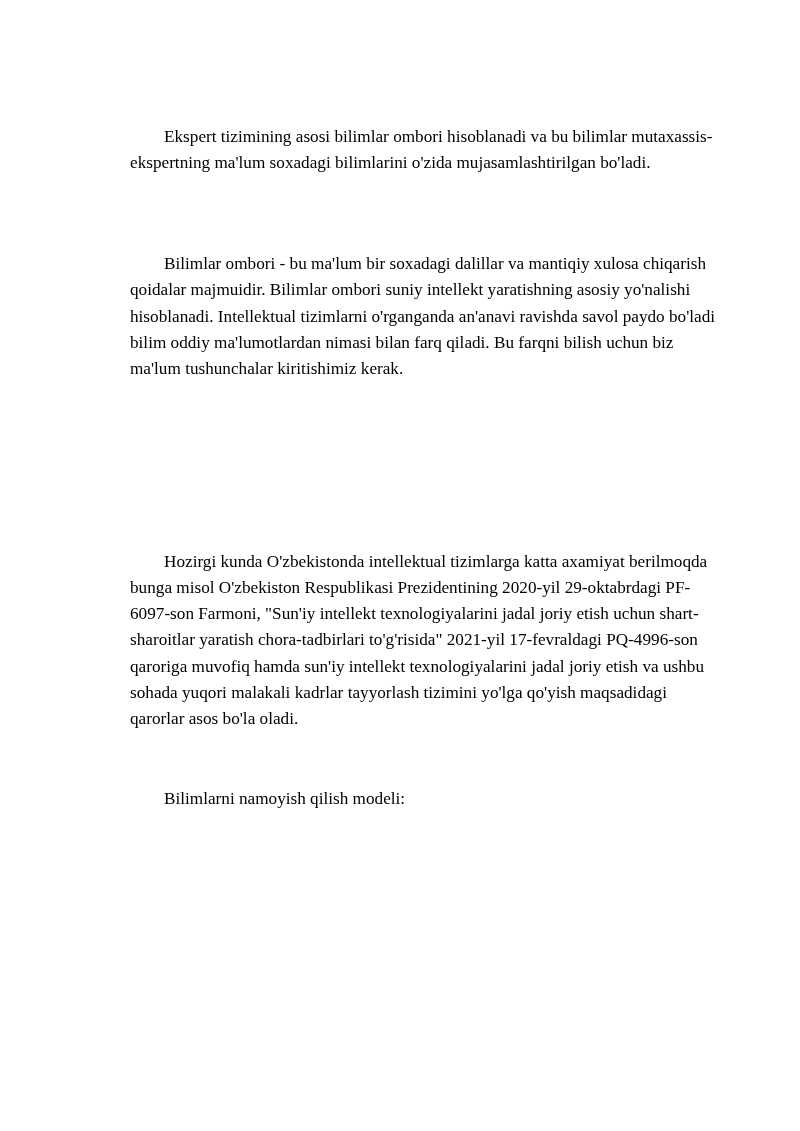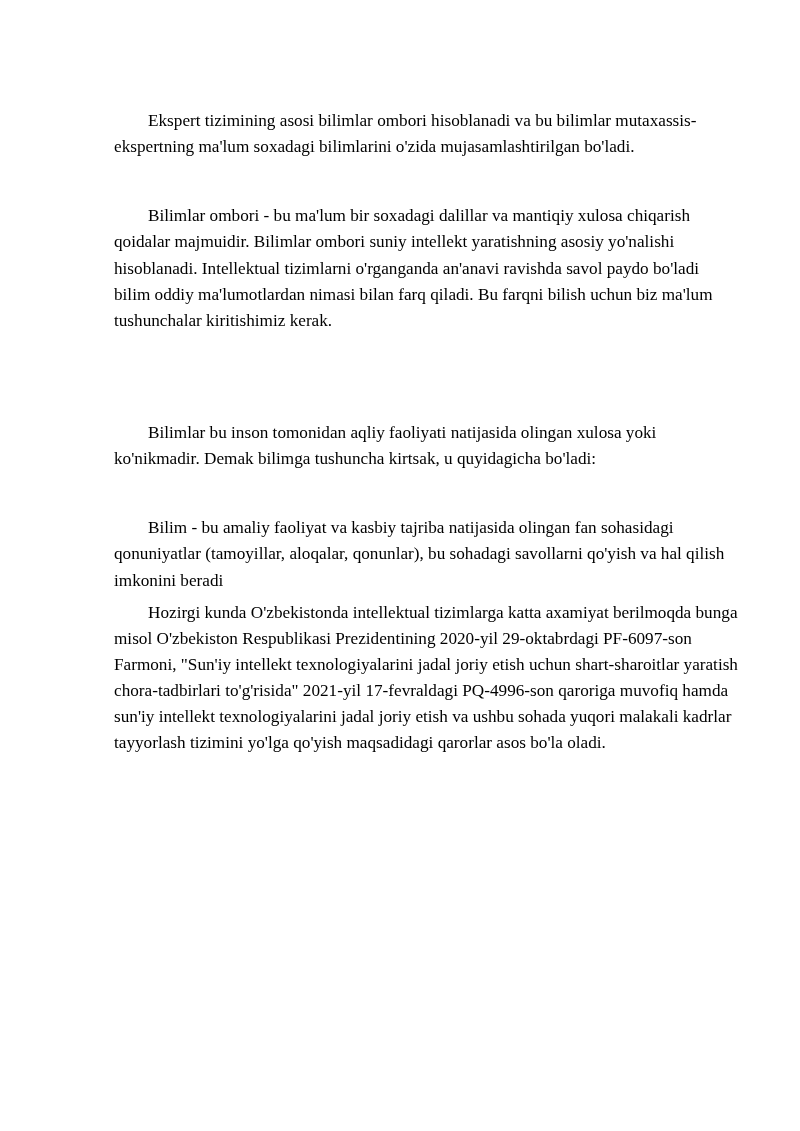--- a/index.html
+++ b/index.html
@@ -20,21 +20,21 @@
     background: #ffffff;
     box-sizing: border-box;
     padding: 108px 62px 0 114px;
   }
   .doc-body {
     font-size: 17.2px;
     line-height: 1.52;
     text-align: left;
   }
   p {
-    margin: 0;
+    margin: 16px;
   }
   .para {
     text-indent: 34px;
   }
   .gap-lg {
     height: 43px;
   }
   .gap-md {
     height: 22px;
   }
@@ -55,30 +55,29 @@
 
     <div class="gap-lg"></div>
 
     <p class="para">Bilimlar ombori - bu ma'lum bir soxadagi dalillar va mantiqiy xulosa chiqarish qoidalar majmuidir. Bilimlar ombori suniy intellekt yaratishning asosiy yo'nalishi hisoblanadi. Intellektual tizimlarni o'rganganda an'anavi ravishda savol paydo bo'ladi bilim oddiy ma'lumotlardan nimasi bilan farq qiladi. Bu farqni bilish uchun biz ma'lum tushunchalar kiritishimiz kerak.</p>
 
     <div class="gap-lg"></div>
 
 
     <div class="gap-lg"></div>
 
-    <p class="para">Bilimlar bu inson tomonidan aqliy faoliyati natijasida olingan xulosa yoki ko'nikmadir. Demak bilimga tushuncha kirtsak, u quyidagicha bo'ladi:</p>
 
     <div class="gap-lg"></div>
 
-    <p class="para">Bilim - bu amaliy faoliyat va kasbiy tajriba natijasida olingan fan sohasidagi qonuniyatlar (tamoyillar, aloqalar, qonunlar), bu sohadagi savollarni qo'yish va hal qilish imkonini beradi</p>
 
     <div class="gap-sm"></div>
 
     <p class="para">Hozirgi kunda O'zbekistonda intellektual tizimlarga katta axamiyat berilmoqda bunga misol O'zbekiston Respublikasi Prezidentining 2020-yil 29-oktabrdagi PF-6097-son Farmoni, "Sun'iy intellekt texnologiyalarini jadal joriy etish uchun shart-sharoitlar yaratish chora-tadbirlari to'g'risida" 2021-yil 17-fevraldagi PQ-4996-son qaroriga muvofiq hamda sun'iy intellekt texnologiyalarini jadal joriy etish va ushbu sohada yuqori malakali kadrlar tayyorlash tizimini yo'lga qo'yish maqsadidagi qarorlar asos bo'la oladi.</p>
 
     <div class="gap-md"></div>
 
+    <p class="para">Bilimlarni namoyish qilish modeli:</p>
 
     <div class="gap-lg"></div>
 
 
   </div>
 </div>
 
 </body></html>

